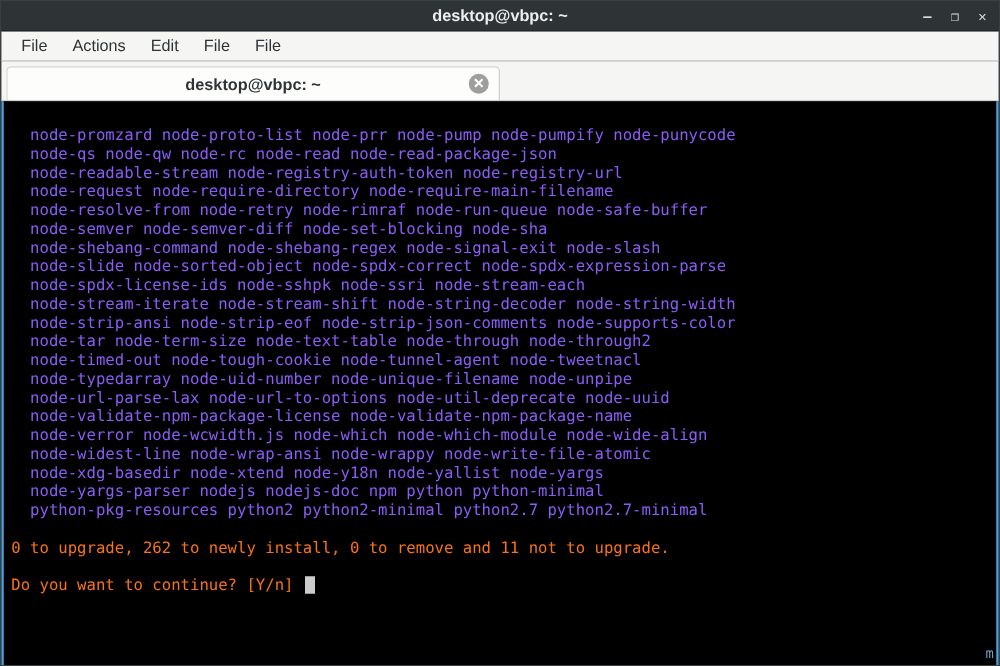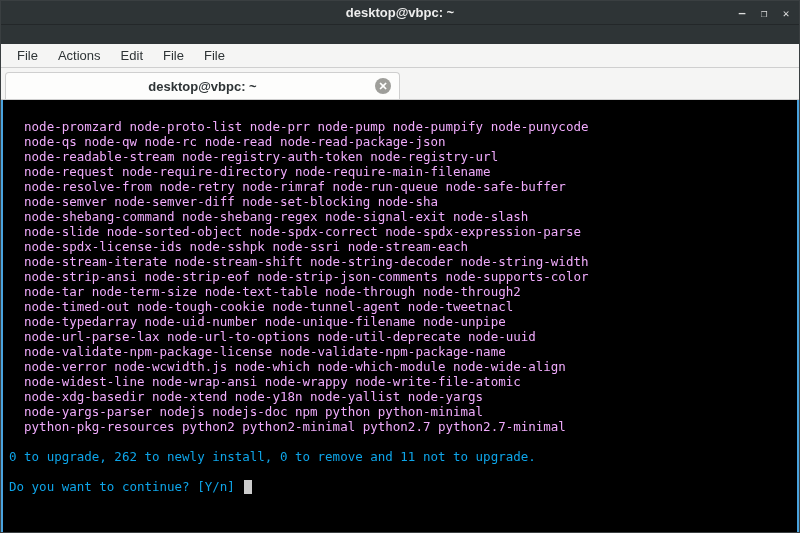--- a/index.html
+++ b/index.html
@@ -40,21 +40,20 @@
   
   .menubar {
     height: 24px;
     background: #f5f5f4;
     display: flex;
     align-items: center;
     padding: 0 6px;
     font-size: 13px;
     color: #2e3436;
     border-bottom: 1px solid #cfcfcf;
-    margin-top: 19px;
   }
   .menubar .menu-item {
     padding: 2px 10px;
     cursor: pointer;
   }
 
   
   .tabbar {
     height: 32px;
     background: #f5f5f4;
@@ -101,22 +100,22 @@
     font-size: 12.5px;
     line-height: 15px;
     padding: 4px 6px;
     height: calc(533px - 24px - 24px - 32px);
     overflow: hidden;
     white-space: pre;
     border: 2px solid #4aa3df;
     border-top: none;
     position: relative;
   }
-  .terminal .pkg-line { color: #f0abfc; }
-  .terminal .normal { color: #0ea5e9; }
+  .terminal .pkg-line { color: #8b5cf6; }
+  .terminal .normal { color: #f97316; }
   .cursor {
     display: inline-block;
     width: 8px;
     height: 14px;
     background: #ccc;
     vertical-align: text-bottom;
     margin-left: 2px;
   }
   .watermark {
     position: absolute;

